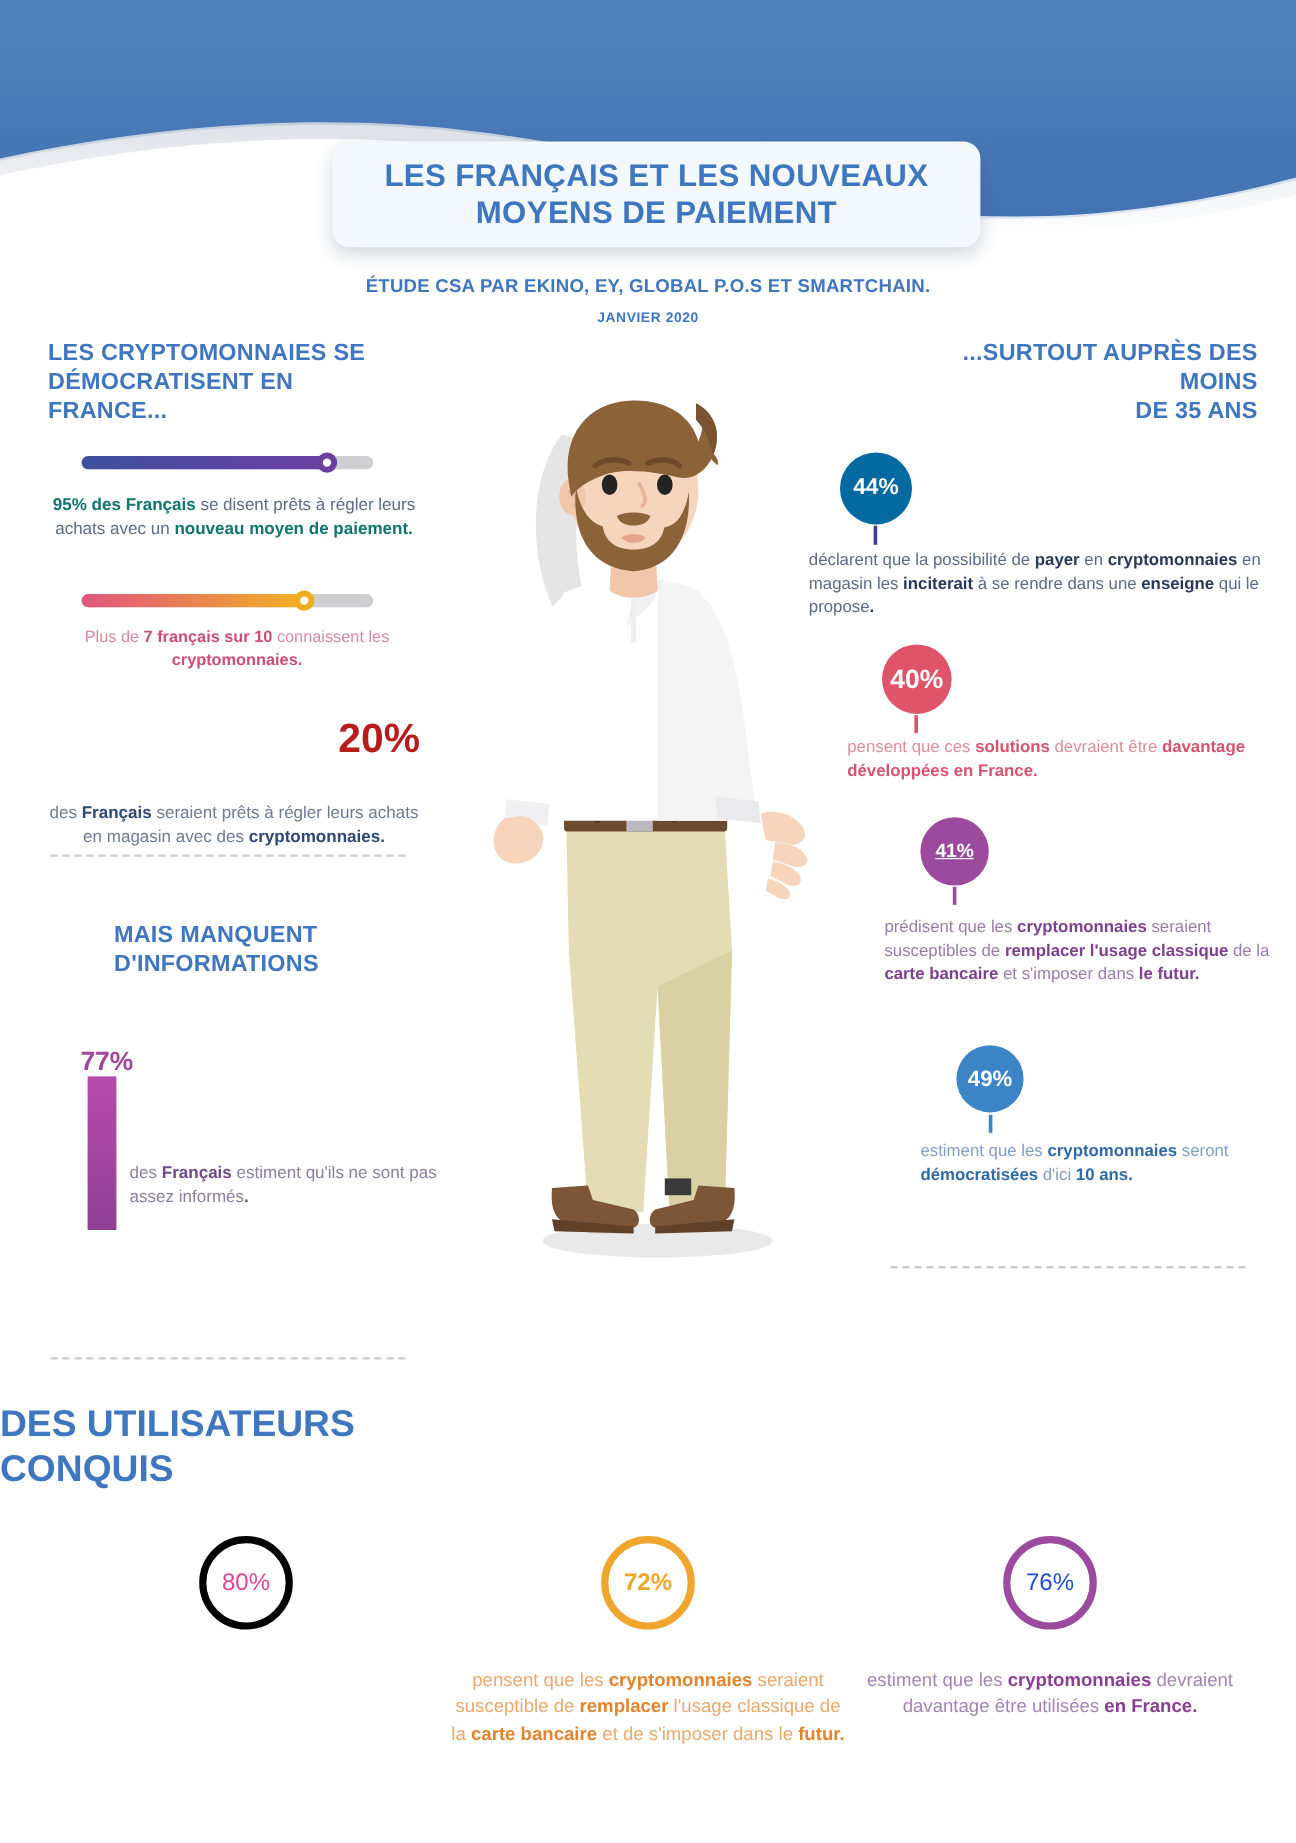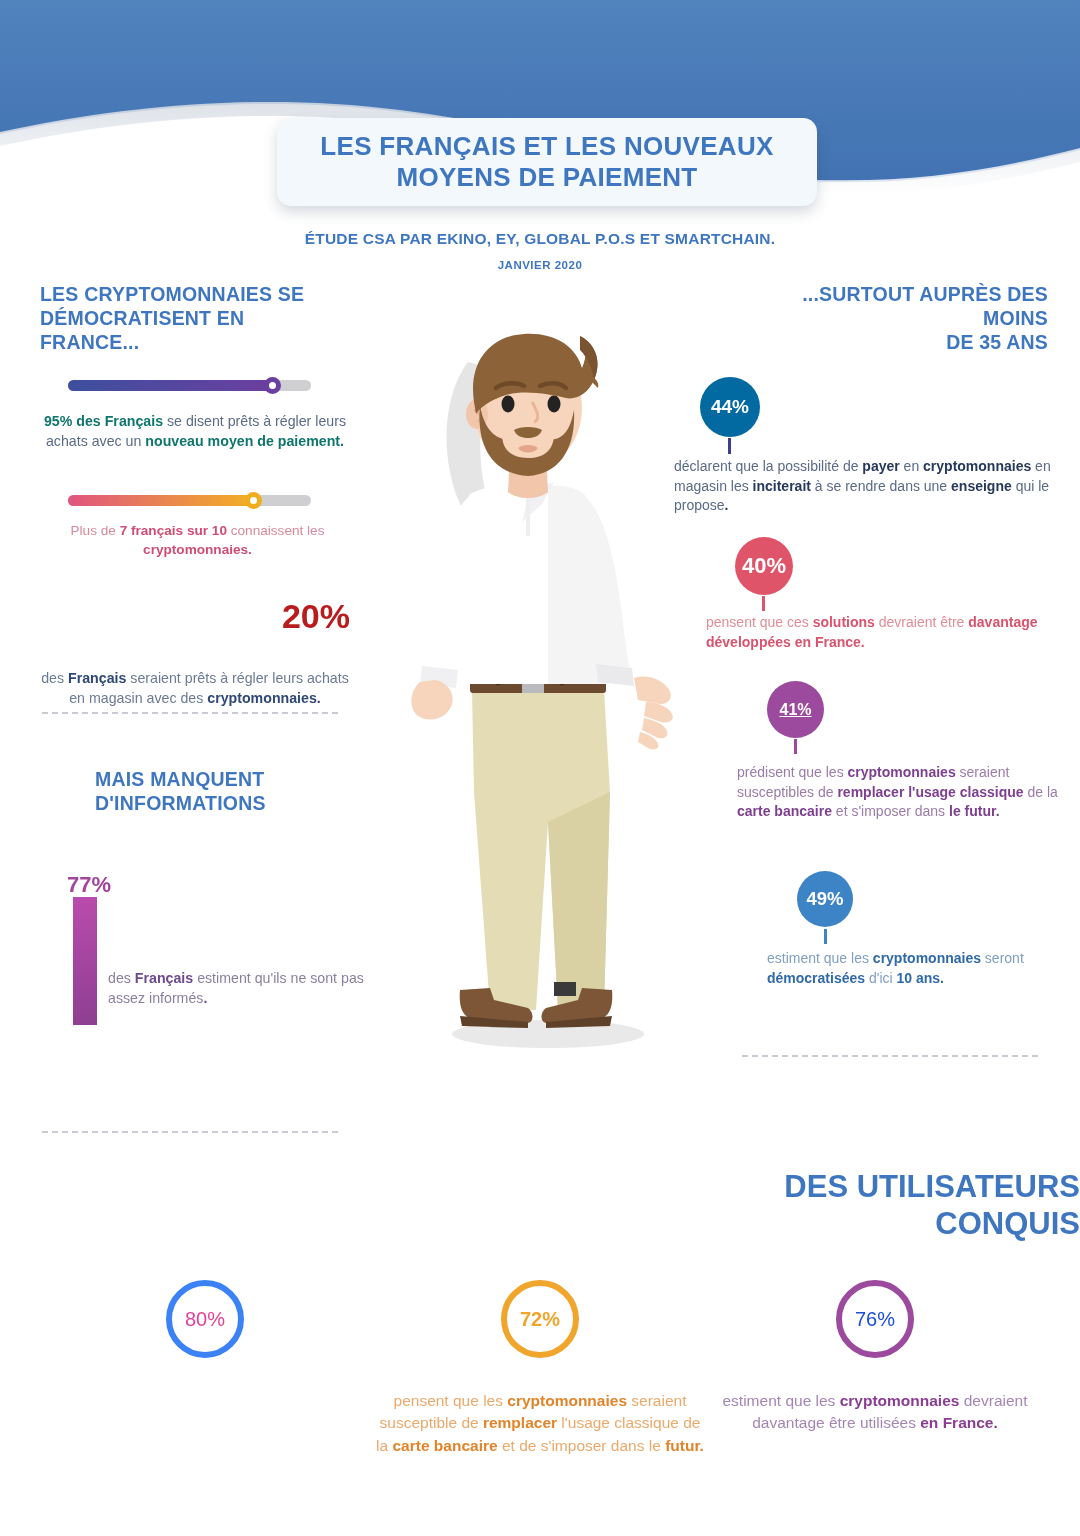--- a/index.html
+++ b/index.html
@@ -126,38 +126,38 @@
   #stem-49 { left:824px; top:929px; height:15px; background:#3d84c6; }
   #txt-49 { left:767px; top:949px; width:291px; color:#7f9fc4; font-size:14px; }
   #txt-49 b { color:#2f6aa8; }
 
   
   #character { position:absolute; left:398px; top:322px; width:286px; height:740px; }
   #character svg { display:block; }
 
   
   #bottom-heading {
-    position:absolute; left:0; top:1168px; width:1080px; text-align:right;
+    position:absolute; left:0; top:1168px; width:1080px; text-align:left;
     color:#3f76c0; font-weight:bold; font-size:31px; line-height:1.2;
     white-space:pre-line;
   }
 
   .ring-card { position:absolute; top:1280px; width:330px; }
   .ring {
     position:relative; width:78px; height:78px; margin:0 auto;
     border-radius:50%; display:flex; align-items:center; justify-content:center;
   }
   .ring .ring-label { font-size:20px; font-weight:normal; }
   .ring-txt {
     margin-top:32px; text-align:center; font-size:15.5px; line-height:1.45;
   }
   .ring-txt b { font-weight:bold; }
 
   #card-80 { left:40px; }
-  #card-80 .ring { border:6px solid #3b82f6; }
+  #card-80 .ring { border:6px solid #000000; }
   #card-80 .ring-label { color:#e0439a; }
   #card-80 .ring-txt { color:#e888b4; }
   #card-80 .ring-txt b { color:#e0439a; }
 
   #card-72 { left:375px; }
   #card-72 .ring { border:6px solid #f0a52c; }
   #card-72 .ring-label { color:#f0a52c; font-weight:bold; }
   #card-72 .ring-txt { color:#eba96b; }
   #card-72 .ring-txt b { color:#e2842b; }
 

